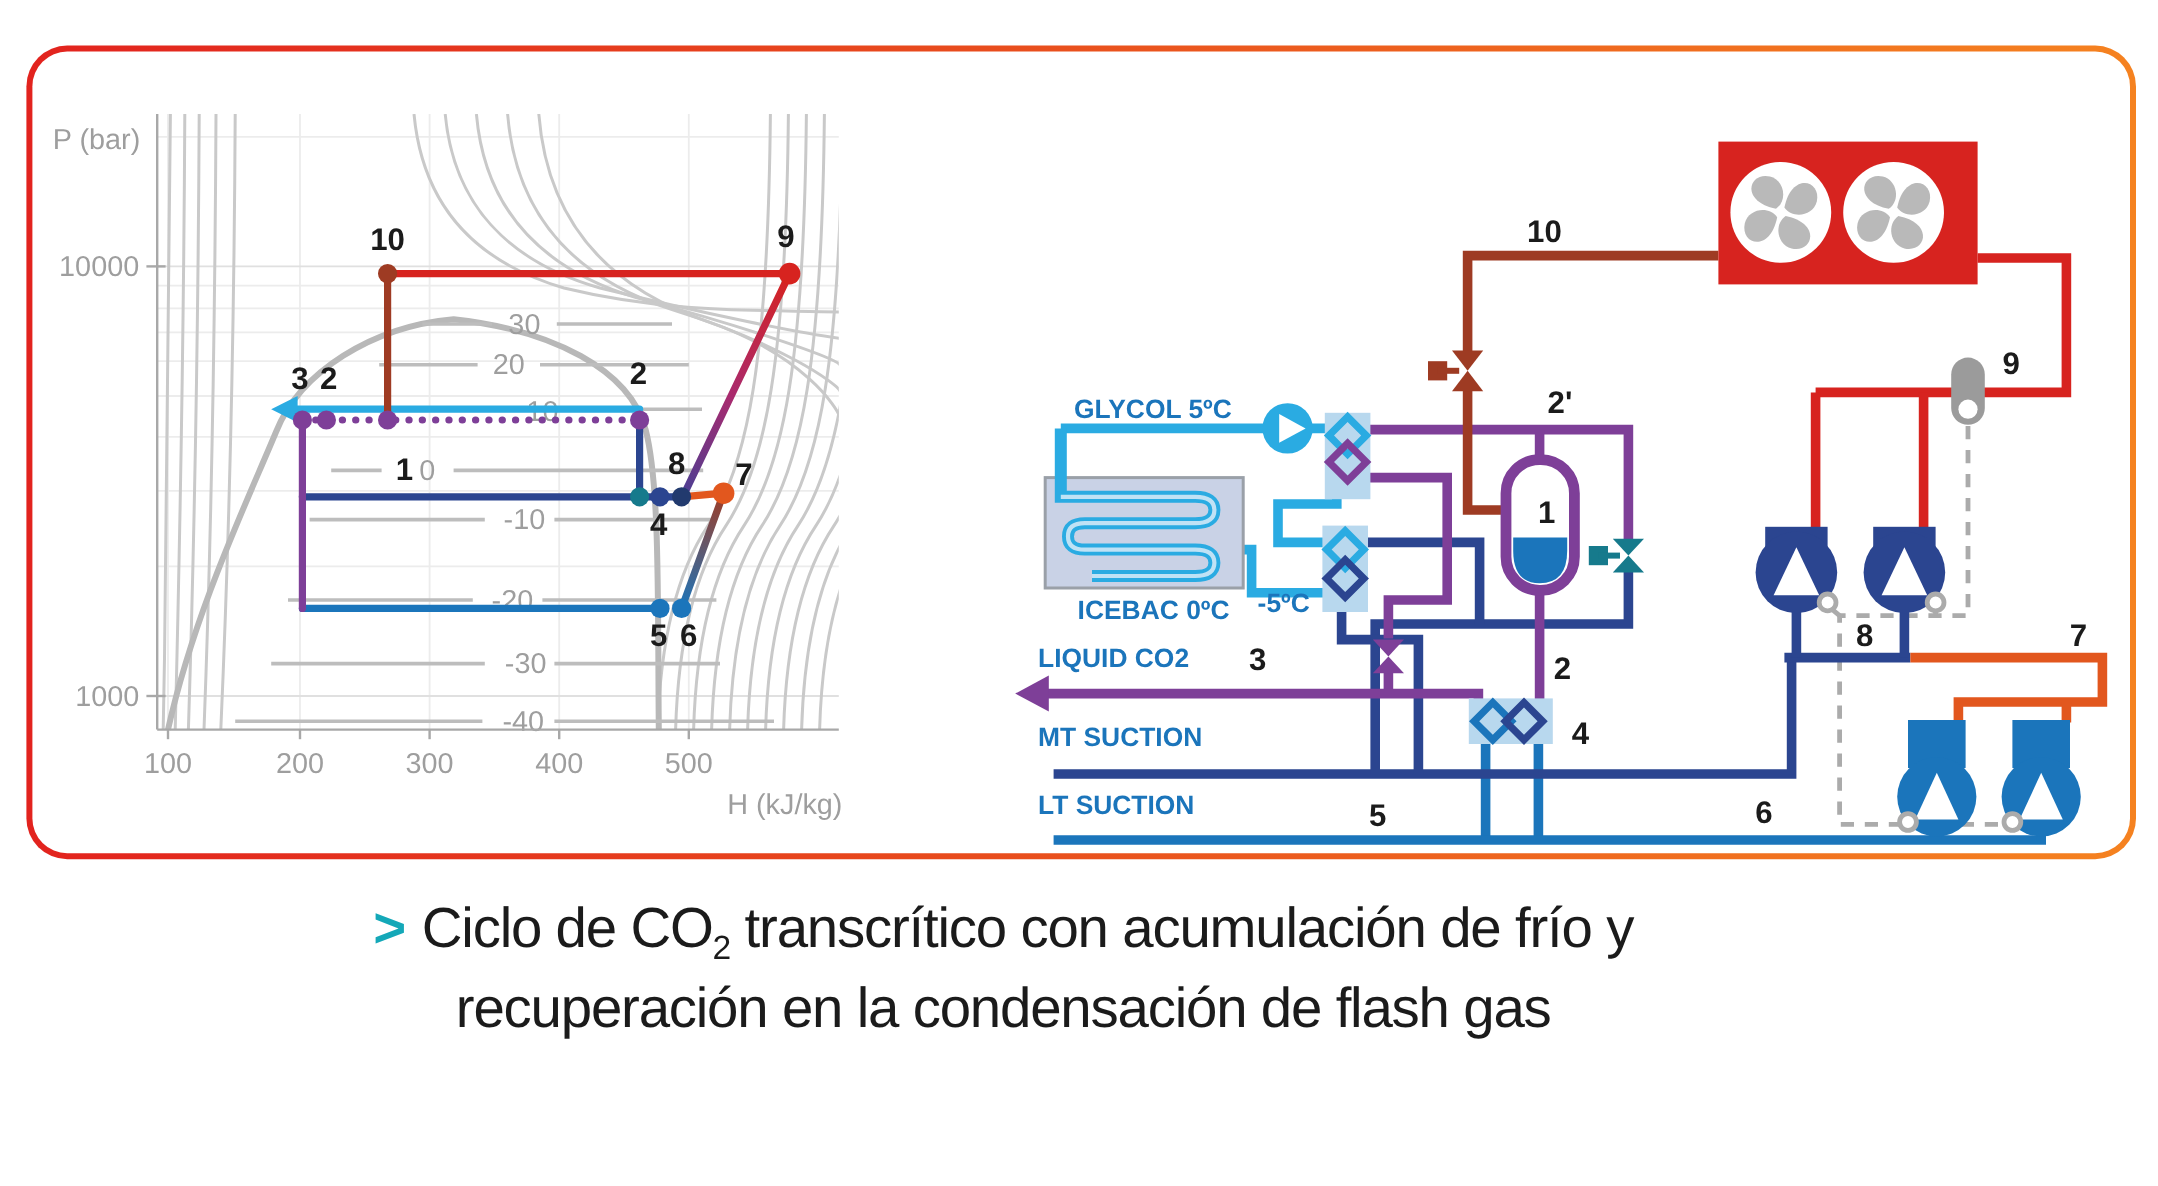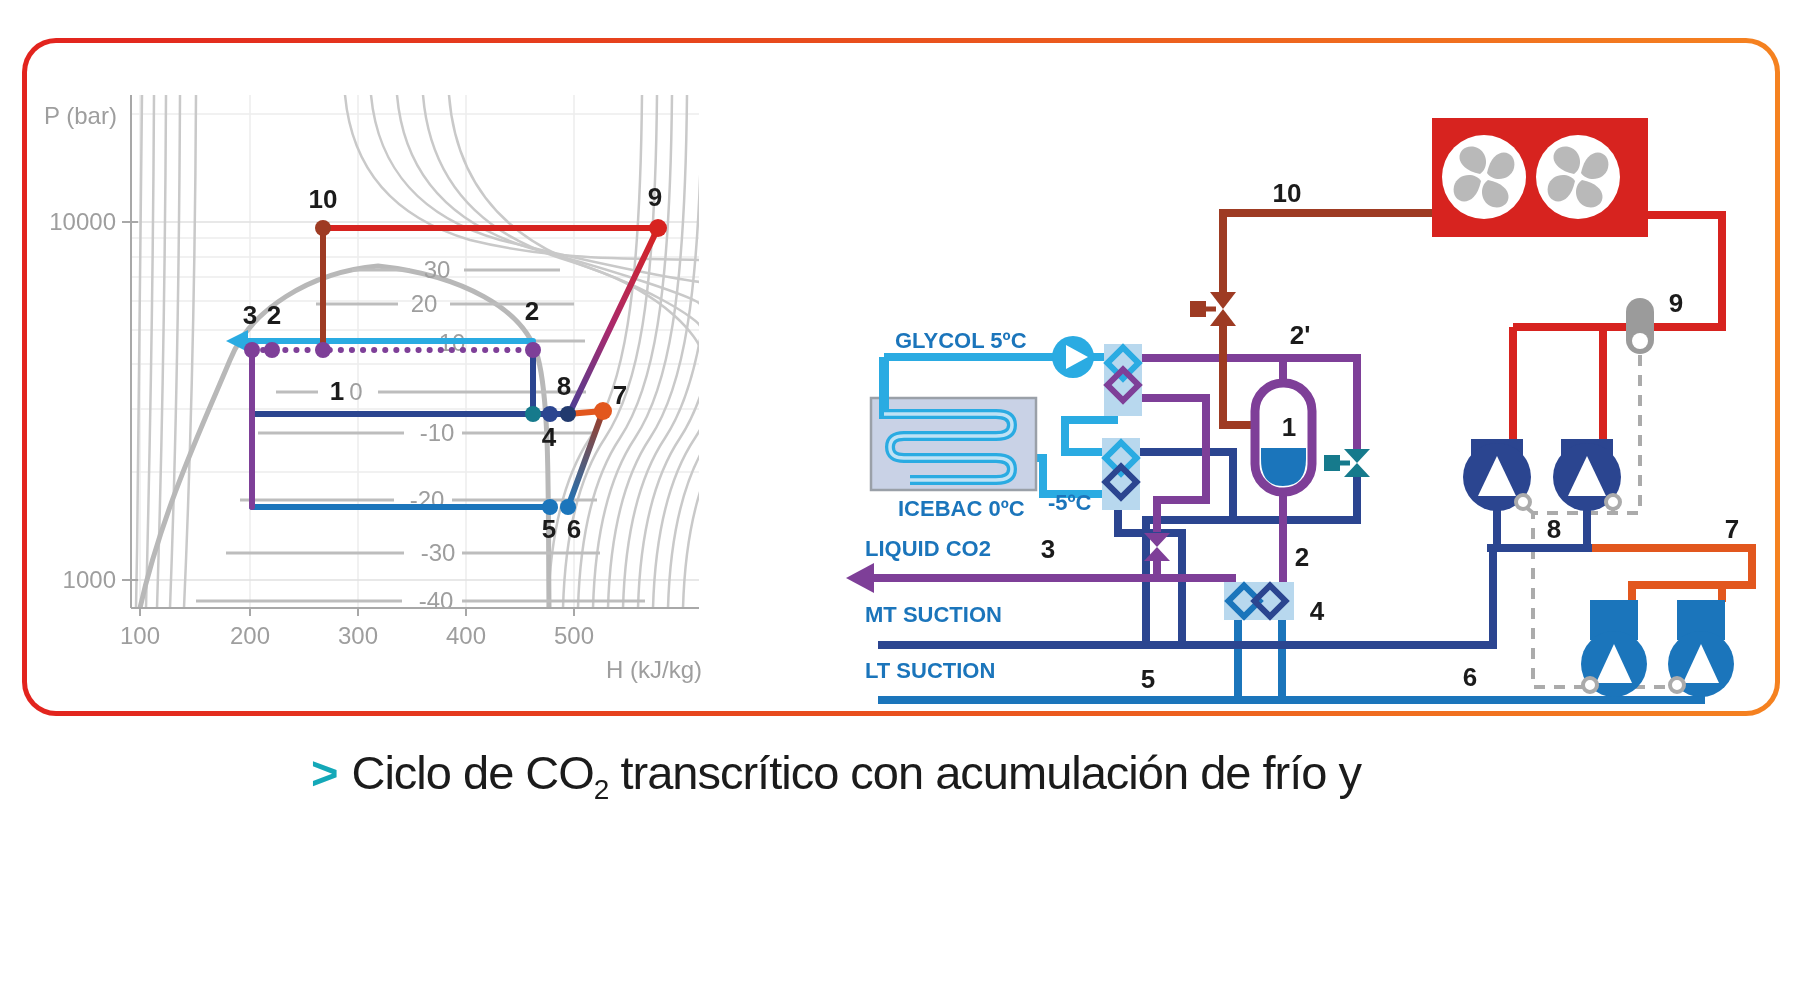--- a/index.html
+++ b/index.html
@@ -361,14 +361,15 @@
         <text class="pt-txt" x="1148" y="688" text-anchor="middle">5</text>
         <text class="pt-txt" x="1470" y="686" text-anchor="middle">6</text>
         <text class="pt-txt" x="1732" y="538" text-anchor="middle">7</text>
         <text class="pt-txt" x="1554" y="538" text-anchor="middle">8</text>
       </g>
     </g>
   </svg>
 
   <div class="caption">
     <div><span class="chev">&gt;</span><span>Ciclo de CO</span><sub>2</sub><span> transcrítico con acumulación de frío y</span></div>
+    <div>recuperación en la condensación de flash gas</div>
   </div>
 </div>
 
 </body></html>

